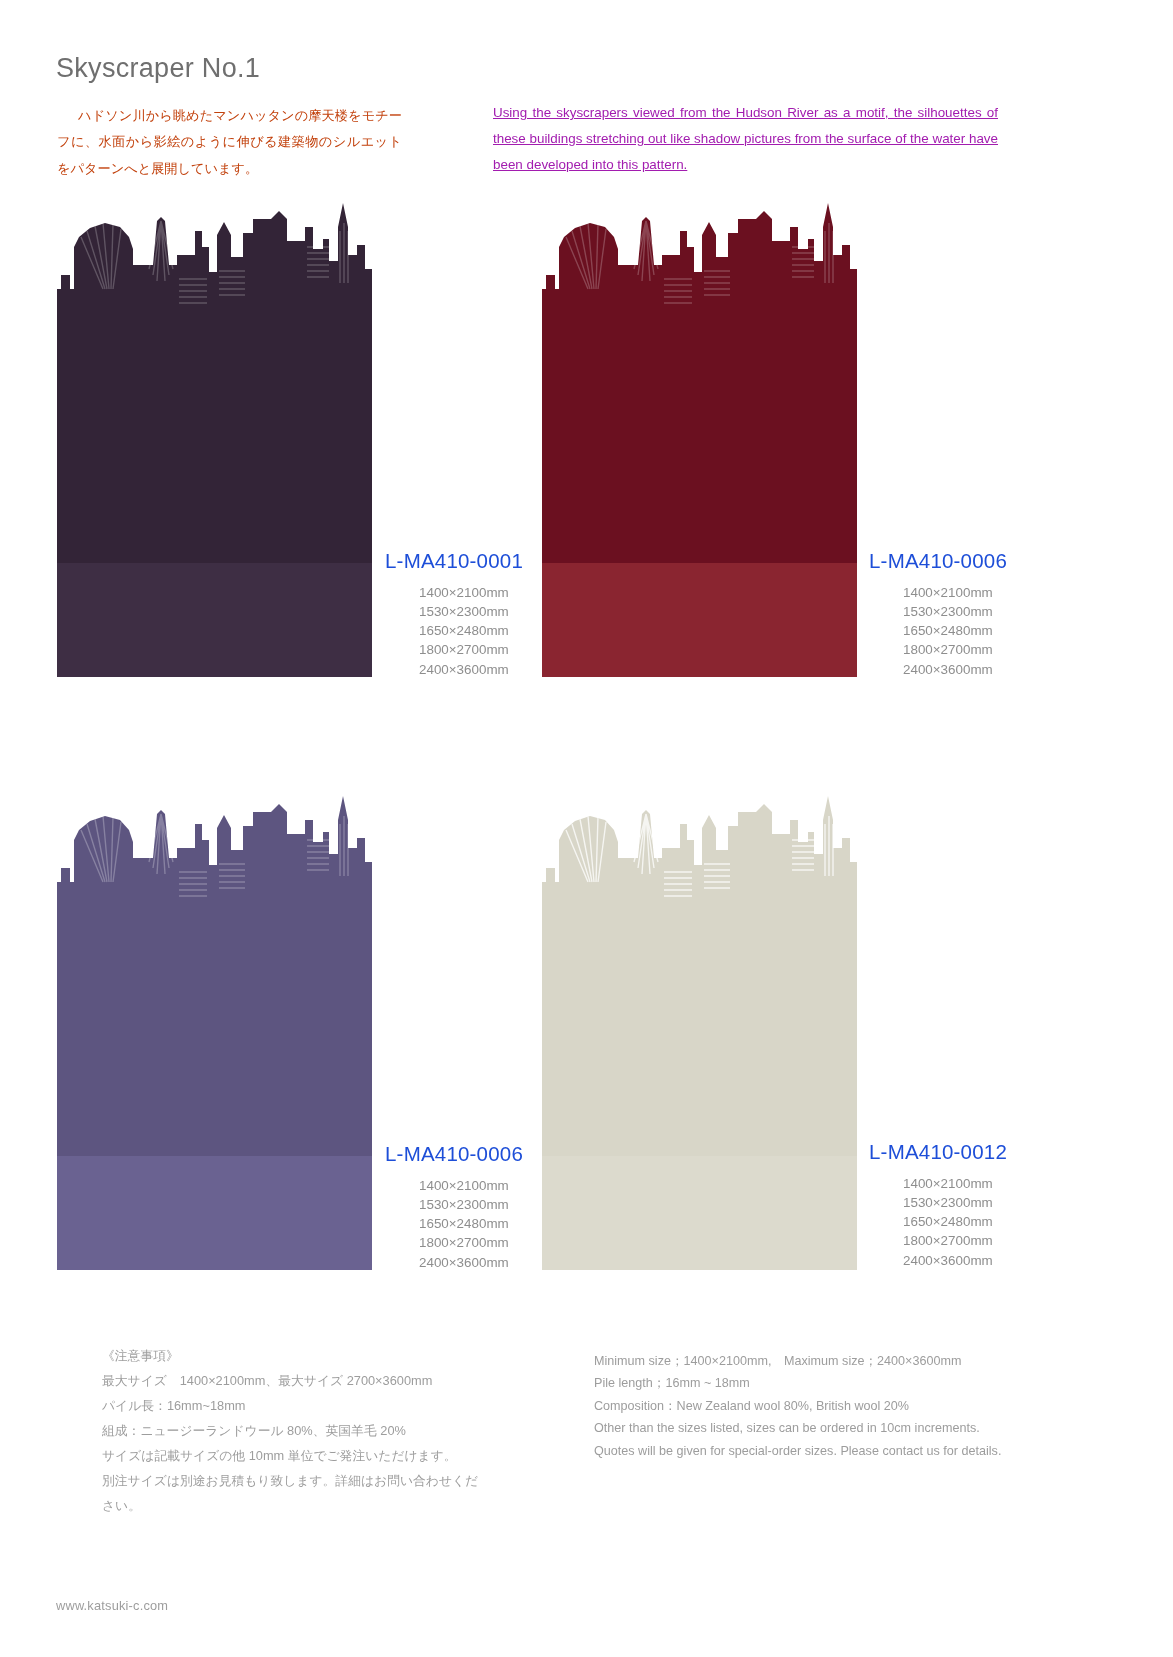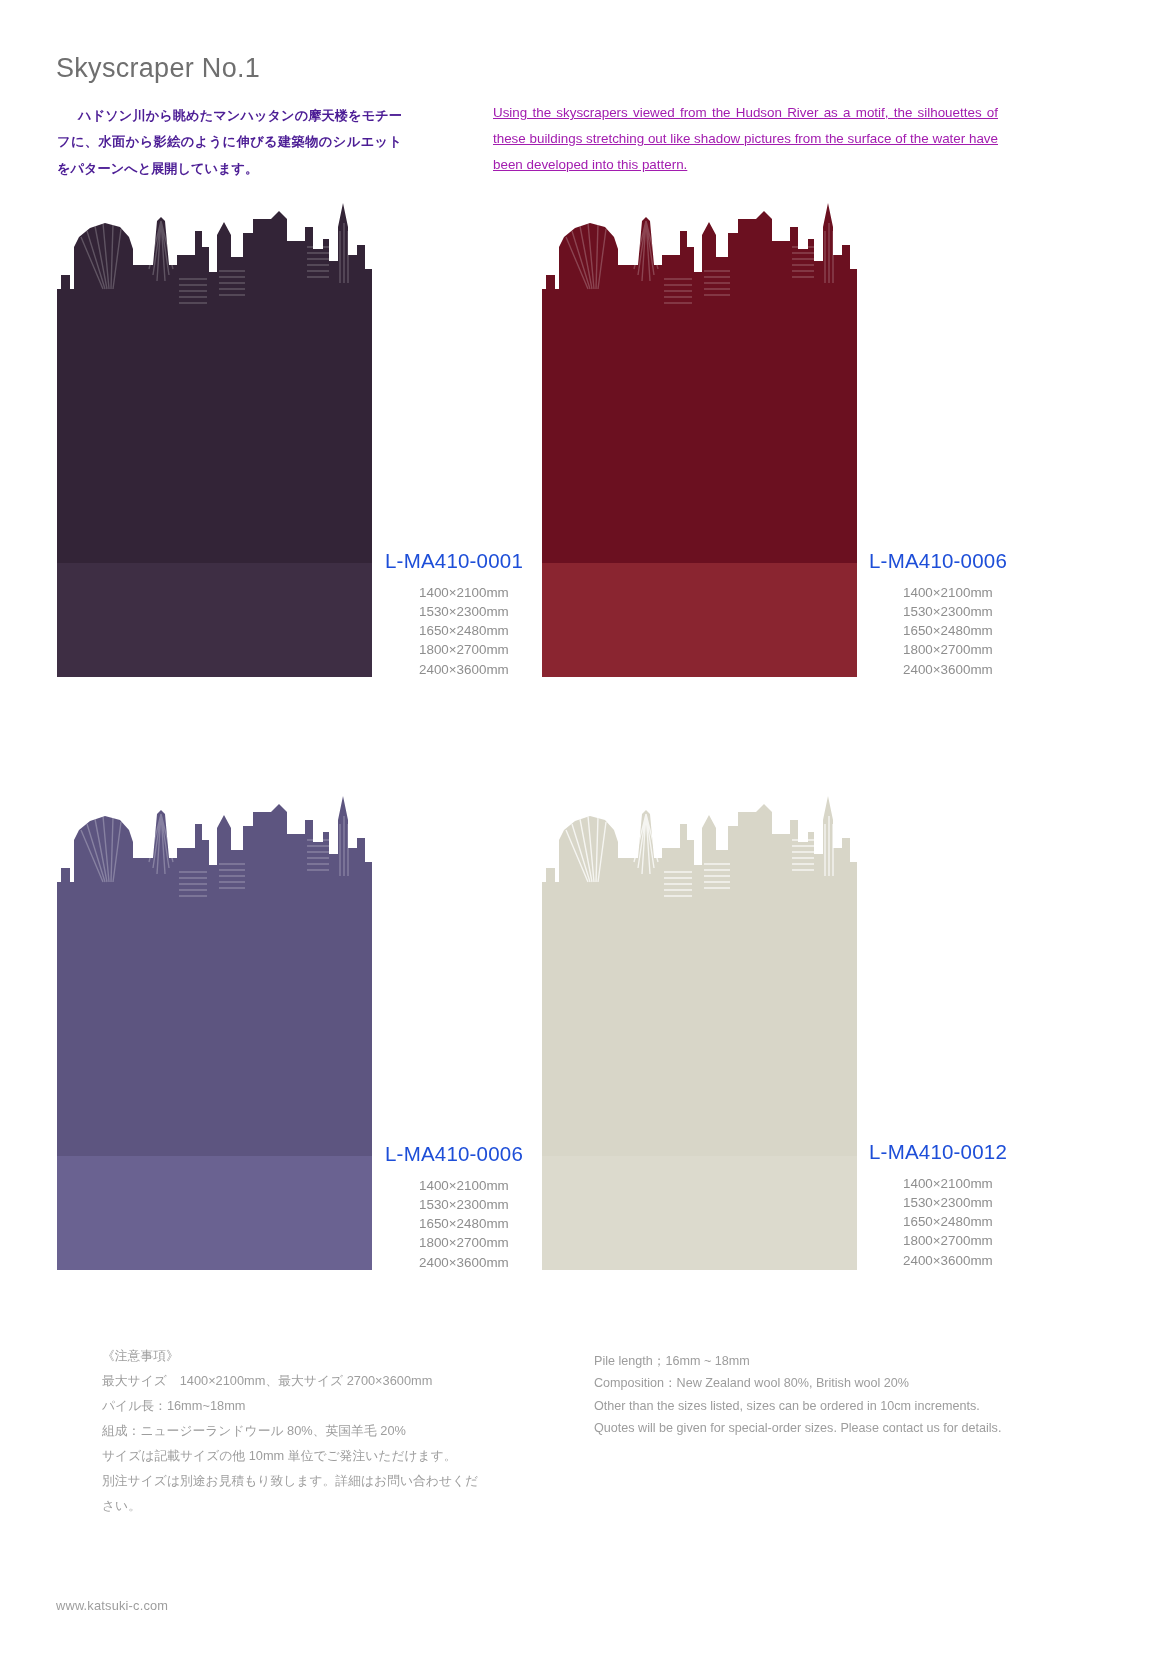--- a/index.html
+++ b/index.html
@@ -10,23 +10,22 @@
   }
   .page{position:relative;width:1173px;height:1657px;border-radius:6px;}
 
   
   .title{
     position:absolute;left:56px;top:53px;
     font-size:27px;font-weight:400;color:#6f6f6f;letter-spacing:.3px;
   }
   .desc-ja{
     position:absolute;left:57px;top:103px;width:345px;
-    font-size:13.2px;line-height:2.0;color:#4c1d95;text-indent:1.6em;
+    font-size:13.2px;line-height:2.0;color:#c2410c;text-indent:1.6em;
     text-align:justify;
-    font-weight:bold;
   }
   .desc-en{
     position:absolute;left:493px;top:100px;width:505px;
     font-size:13.4px;line-height:1.95;color:#a21caf;text-align:justify;text-decoration:underline;
   }
 
   
   .swatch{position:absolute;}
   .panel{position:relative;width:315px;height:480px;}
   .panel svg{display:block;width:315px;height:480px;}
@@ -203,20 +202,21 @@
   <div class="notes notes-ja">
     <span class="head">《注意事項》</span>
     <span class="head">最大サイズ　1400×2100mm、最大サイズ 2700×3600mm</span>
     <span class="head">パイル長：16mm~18mm</span>
     <span class="head">組成：ニュージーランドウール 80%、英国羊毛 20%</span>
     <span class="head">サイズは記載サイズの他 10mm 単位でご発注いただけます。</span>
     <span class="head">別注サイズは別途お見積もり致します。詳細はお問い合わせください。</span>
   </div>
 
   <div class="notes notes-en">
+    <span class="head">Minimum size；1400×2100mm,　Maximum size；2400×3600mm</span>
     <span class="head">Pile length；16mm ~ 18mm</span>
     <span class="head">Composition：New Zealand wool 80%, British wool 20%</span>
     <span class="head">Other than the sizes listed, sizes can be ordered in 10cm increments.</span>
     <span class="head">Quotes will be given for special-order sizes. Please contact us for details.</span>
   </div>
 
   <div class="footer-url">www.katsuki-c.com</div>
 
 </div>
 

